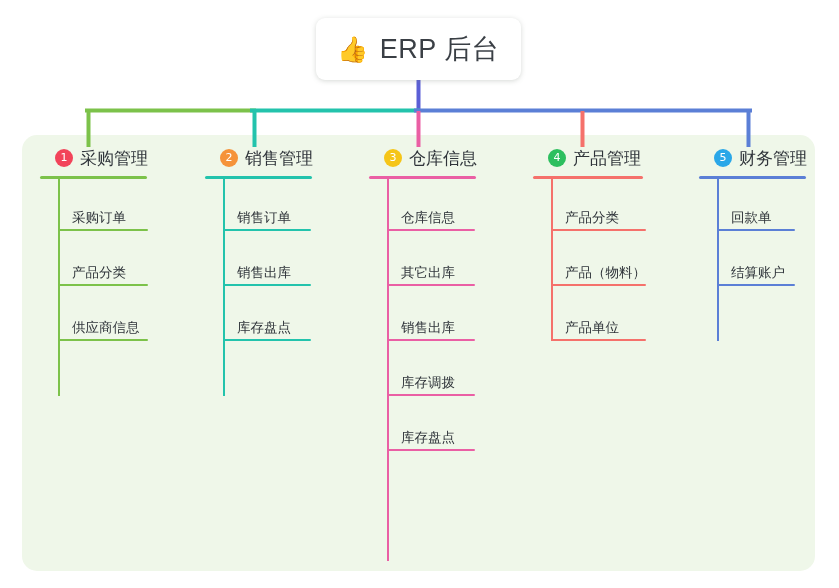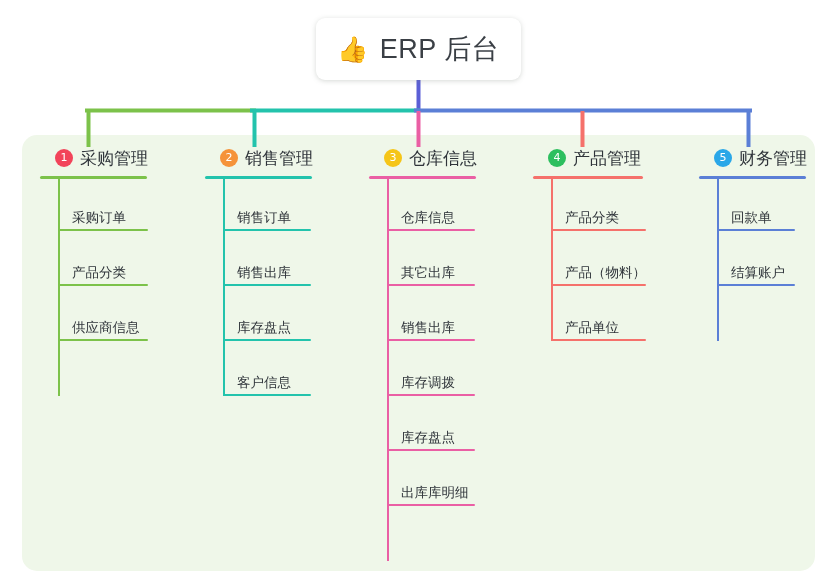--- a/index.html
+++ b/index.html
@@ -136,24 +136,20 @@
             <div class="item-rule" style="background: rgb(35, 195, 172); width: 88px;"></div>
           </div>
           <div class="item">
             <span class="item-label">销售出库</span>
             <div class="item-rule" style="background: rgb(35, 195, 172); width: 88px;"></div>
           </div>
           <div class="item">
             <span class="item-label">库存盘点</span>
             <div class="item-rule" style="background: rgb(35, 195, 172); width: 88px;"></div>
           </div>
-          <div class="item">
-            <span class="item-label">客户信息</span>
-            <div class="item-rule" style="background: rgb(35, 195, 172); width: 88px;"></div>
-          </div>
         </div>
       </div>
       <div class="column" style="left: 369px;">
         <div class="col-head">
           <span class="badge" style="background: rgb(245, 197, 24);">3</span>
           <span class="col-title">仓库信息</span>
         </div>
         <div class="head-rule" style="background: rgb(234, 95, 164); width: 107px;"></div>
         <div class="items" style="height: 385px;">
           <div class="spine" style="background: rgb(234, 95, 164); height: 382px;"></div>
@@ -170,24 +166,20 @@
             <div class="item-rule" style="background: rgb(234, 95, 164); width: 88px;"></div>
           </div>
           <div class="item">
             <span class="item-label">库存调拨</span>
             <div class="item-rule" style="background: rgb(234, 95, 164); width: 88px;"></div>
           </div>
           <div class="item">
             <span class="item-label">库存盘点</span>
             <div class="item-rule" style="background: rgb(234, 95, 164); width: 88px;"></div>
           </div>
-          <div class="item">
-            <span class="item-label">出库库明细</span>
-            <div class="item-rule" style="background: rgb(234, 95, 164); width: 88px;"></div>
-          </div>
         </div>
       </div>
       <div class="column" style="left: 533px;">
         <div class="col-head">
           <span class="badge" style="background: rgb(45, 191, 95);">4</span>
           <span class="col-title">产品管理</span>
         </div>
         <div class="head-rule" style="background: rgb(245, 113, 107); width: 110px;"></div>
         <div class="items" style="height: 165px;">
           <div class="spine" style="background: rgb(245, 113, 107); height: 162px;"></div>

